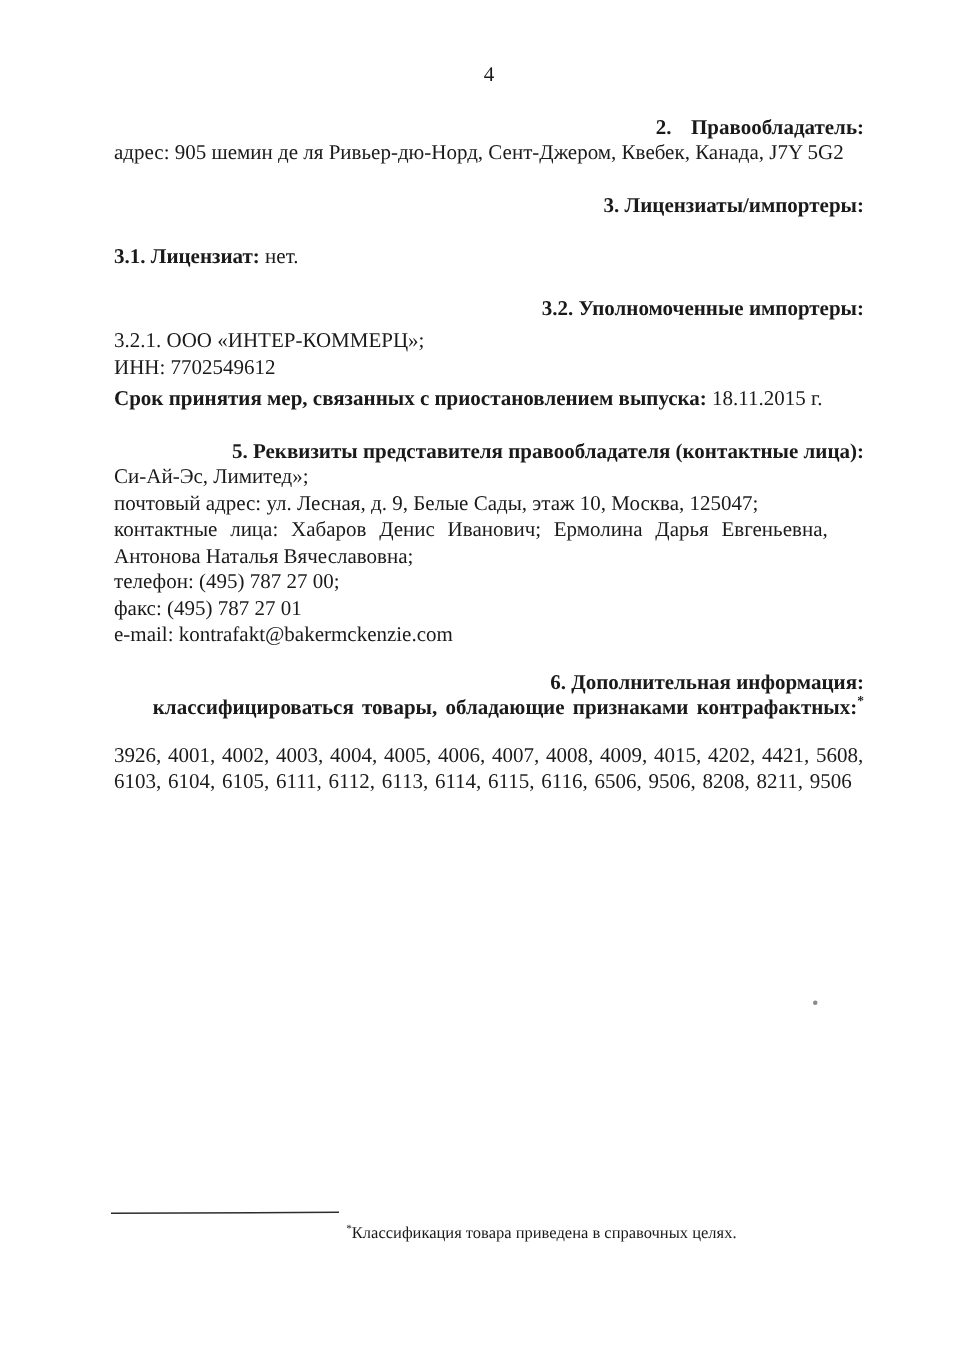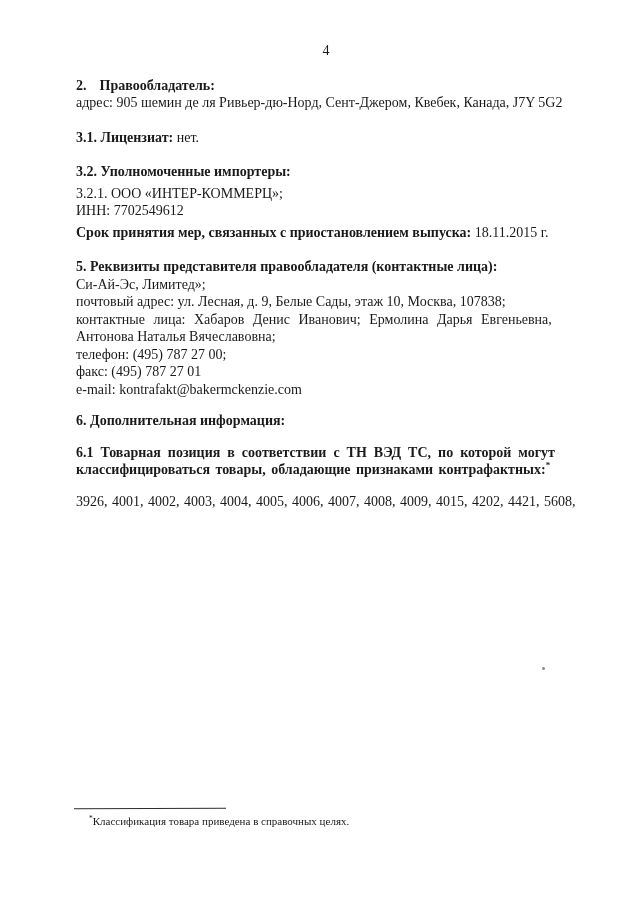--- a/index.html
+++ b/index.html
@@ -17,21 +17,21 @@
   }
   .content {
     position: absolute;
     left: 76px; top: 42px;
     width: 500px;
     font-size: 14px;
     line-height: 17.5px;
   }
   .ln { white-space: nowrap; }
   .pageno { text-align: center; }
-  .b { font-weight: bold; }
+  .b { font-weight: bold; text-align: right; }
   .indent { padding-left: 42px; }
   .mt17 { margin-top: 17px; }
   .mt16 { margin-top: 4px; }
   .mt15 { margin-top: 15px; }
   .mt14 { margin-top: 14px; }
   .num2 { display: inline-block; margin-right: 13px; }
   .ws1 { word-spacing: 1px; }
   .ws2 { word-spacing: 2px; }
   .ws35 { word-spacing: 3.5px; }
   .ws5 { word-spacing: 5px; }
@@ -43,25 +43,26 @@
   }
   .footnote-rule {
     position: absolute;
     left: 74px; top: 808px;
     width: 152px; height: 0;
     border-top: 1.6px solid #2d2d2d;
     transform: rotate(-0.2deg);
   }
   .footnote {
     position: absolute;
-    left: 89px; top: 812px;
+    left: 71px; top: 812px;
     width: 420px;
     font-size: 11px;
     line-height: 13px;
     white-space: nowrap;
+    text-align: right;
   }
   .footnote sup { font-size: 7.5px; vertical-align: 4px; }
   .speck {
     position: absolute;
     left: 542px; top: 667px;
     width: 3px; height: 3px;
     background: #8a8a8a;
     border-radius: 50%;
   }
 </style>
@@ -71,52 +72,53 @@
 <div class="sheet">
   <div class="content">
 
     <div class="ln pageno">4</div>
 
     <div class="ln b mt17">
       <span class="num2">2.</span><span>Правообладатель:</span>
     </div>
     <div class="ln">адрес: 905 шемин де ля Ривьер-дю-Норд, Сент-Джером, Квебек, Канада, J7Y 5G2</div>
 
+    <div class="ln b mt17">3. Лицензиаты/импортеры:</div>
 
     <div class="ln mt17">
       <span class="b">3.1. Лицензиат:</span>
       <span>нет.</span>
     </div>
 
     <div class="ln b mt17">3.2. Уполномоченные импортеры:</div>
 
     <div class="ln mt16">3.2.1. ООО «ИНТЕР-КОММЕРЦ»;</div>
     <div class="ln">ИНН: 7702549612</div>
 
     <div class="ln mt16">
       <span class="b">Срок принятия мер, связанных с приостановлением выпуска:</span>
       <span>18.11.2015 г.</span>
     </div>
 
     <div class="ln b mt17">5. Реквизиты представителя правообладателя (контактные лица):</div>
 
     <div class="ln">Си-Ай-Эс, Лимитед»;</div>
-    <div class="ln">почтовый адрес: ул. Лесная, д. 9, Белые Сады, этаж 10, Москва, 107838;</div>
+    <div class="ln">почтовый адрес: ул. Лесная, д. 9, Белые Сады, этаж 10, Москва, 125047;</div>
     <div class="ln ws5">контактные лица: Хабаров Денис Иванович; Ермолина Дарья Евгеньевна,</div>
     <div class="ln">Антонова Наталья Вячеславовна;</div>
     <div class="ln">телефон: (495) 787 27 00;</div>
     <div class="ln">факс: (495) 787 27 01</div>
     <div class="ln">e-mail: kontrafakt@bakermckenzie.com</div>
 
     <div class="ln b mt14">6. Дополнительная информация:</div>
 
-    <div class="ln b ws35 mt14">6.1 Товарная позиция в соответствии с ТН ВЭД ТС, по которой могут</div>
     <div class="ln b ws2"><span>классифицироваться товары, обладающие признаками контрафактных:</span><sup class="fnmark">*</sup></div>
 
     <div class="ln ws1 mt14">3926, 4001, 4002, 4003, 4004, 4005, 4006, 4007, 4008, 4009, 4015, 4202, 4421, 5608,</div>
+    <div class="ln ws1">6103, 6104, 6105, 6111, 6112, 6113, 6114, 6115, 6116, 6506, 9506, 8208, 8211, 9506</div>
 
   </div>
 
   <div class="speck"></div>
 
   <div class="footnote-rule"></div>
   <div class="footnote"><sup>*</sup><span>Классификация товара приведена в справочных целях.</span></div>
 </div>
 
 </body></html>

